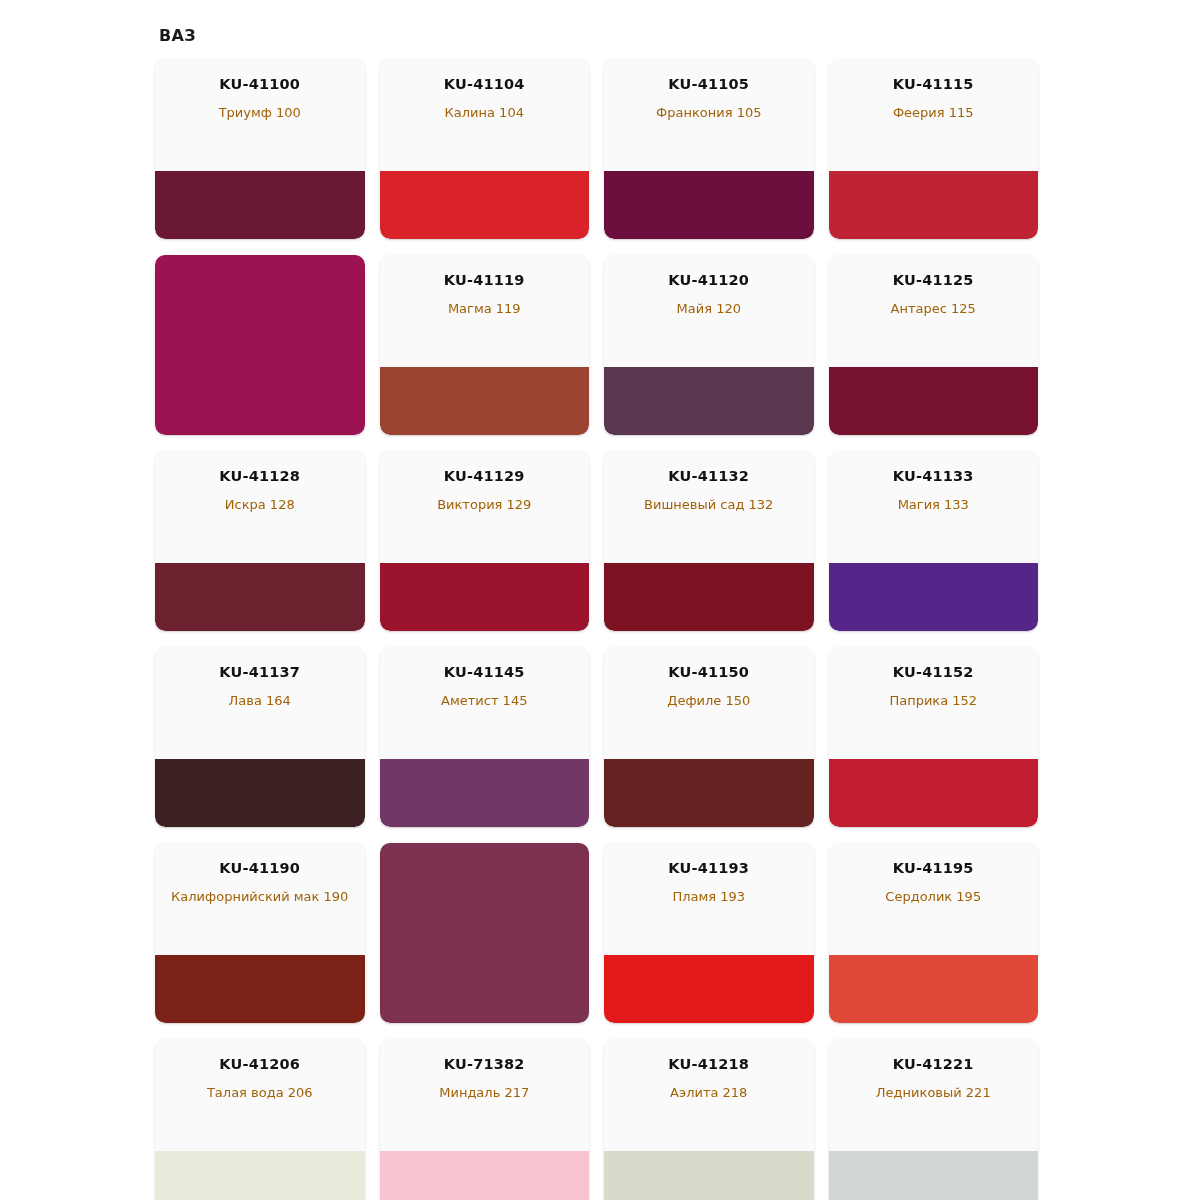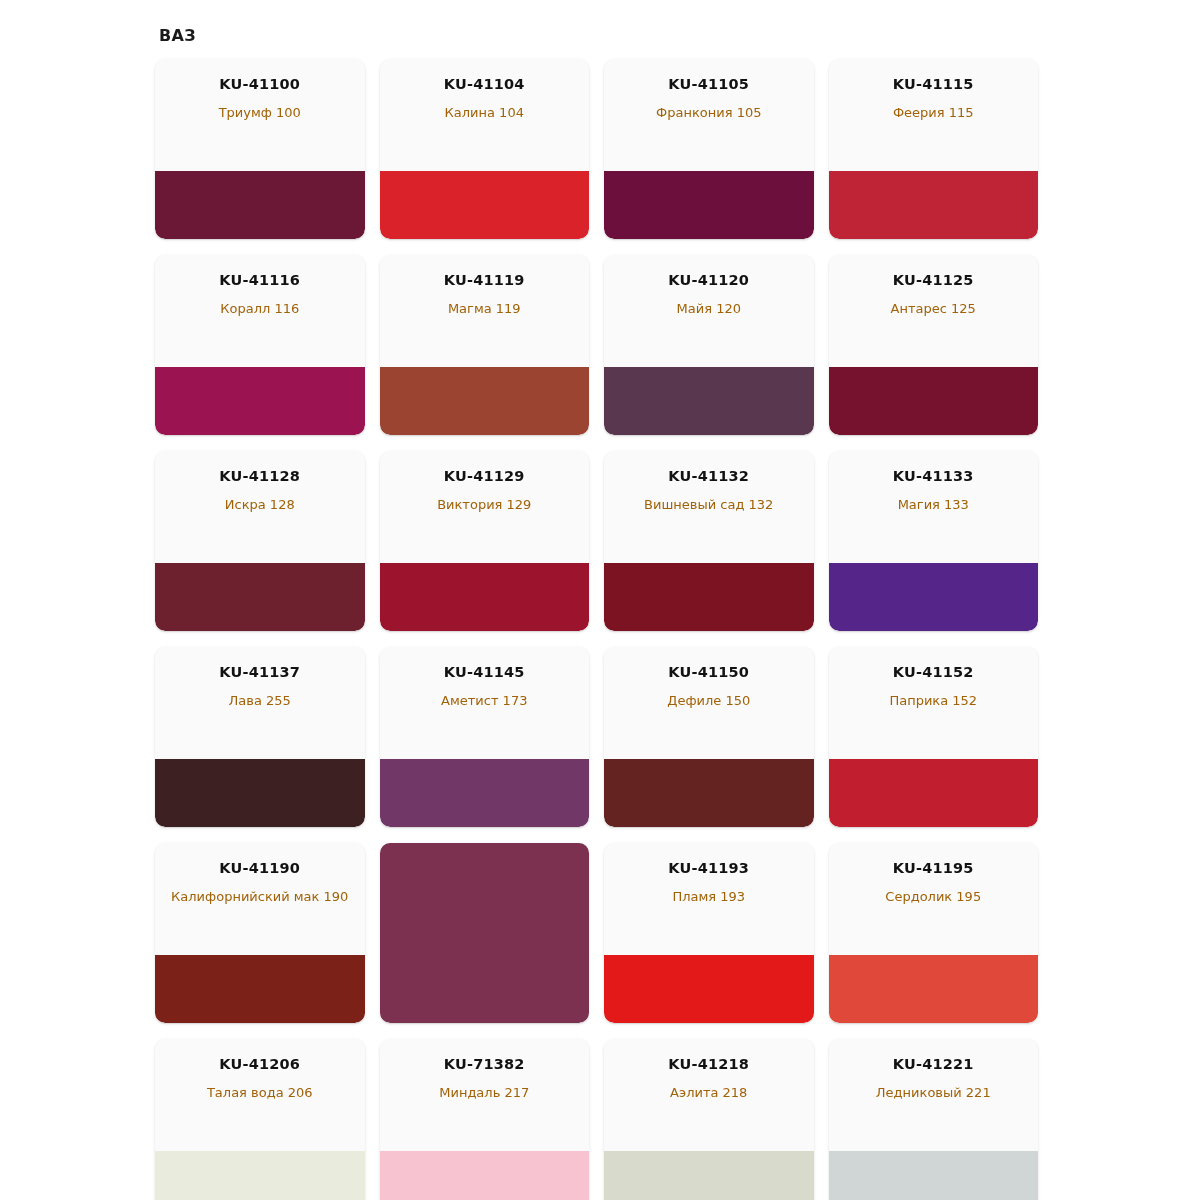--- a/index.html
+++ b/index.html
@@ -116,24 +116,20 @@
         <div class="card-swatch" style="background-color: rgb(109, 15, 61);"></div>
       </div>
       <div class="card">
         <div class="card-head">
           <div class="card-code">KU-41115</div>
           <div class="card-name">Феерия 115</div>
         </div>
         <div class="card-swatch" style="background-color: rgb(190, 35, 54);"></div>
       </div>
       <div class="card">
-        <div class="card-head">
-          <div class="card-code">KU-41116</div>
-          <div class="card-name">Коралл 116</div>
-        </div>
         <div class="card-swatch" style="background-color: rgb(155, 19, 80);"></div>
       </div>
       <div class="card">
         <div class="card-head">
           <div class="card-code">KU-41119</div>
           <div class="card-name">Магма 119</div>
         </div>
         <div class="card-swatch" style="background-color: rgb(155, 68, 50);"></div>
       </div>
       <div class="card">
@@ -174,28 +170,28 @@
       <div class="card">
         <div class="card-head">
           <div class="card-code">KU-41133</div>
           <div class="card-name">Магия 133</div>
         </div>
         <div class="card-swatch" style="background-color: rgb(86, 37, 137);"></div>
       </div>
       <div class="card">
         <div class="card-head">
           <div class="card-code">KU-41137</div>
-          <div class="card-name">Лава 255</div>
+          <div class="card-name">Лава 164</div>
         </div>
         <div class="card-swatch" style="background-color: rgb(61, 32, 34);"></div>
       </div>
       <div class="card">
         <div class="card-head">
           <div class="card-code">KU-41145</div>
-          <div class="card-name">Аметист 173</div>
+          <div class="card-name">Аметист 145</div>
         </div>
         <div class="card-swatch" style="background-color: rgb(113, 55, 103);"></div>
       </div>
       <div class="card">
         <div class="card-head">
           <div class="card-code">KU-41150</div>
           <div class="card-name">Дефиле 150</div>
         </div>
         <div class="card-swatch" style="background-color: rgb(100, 35, 32);"></div>
       </div>

